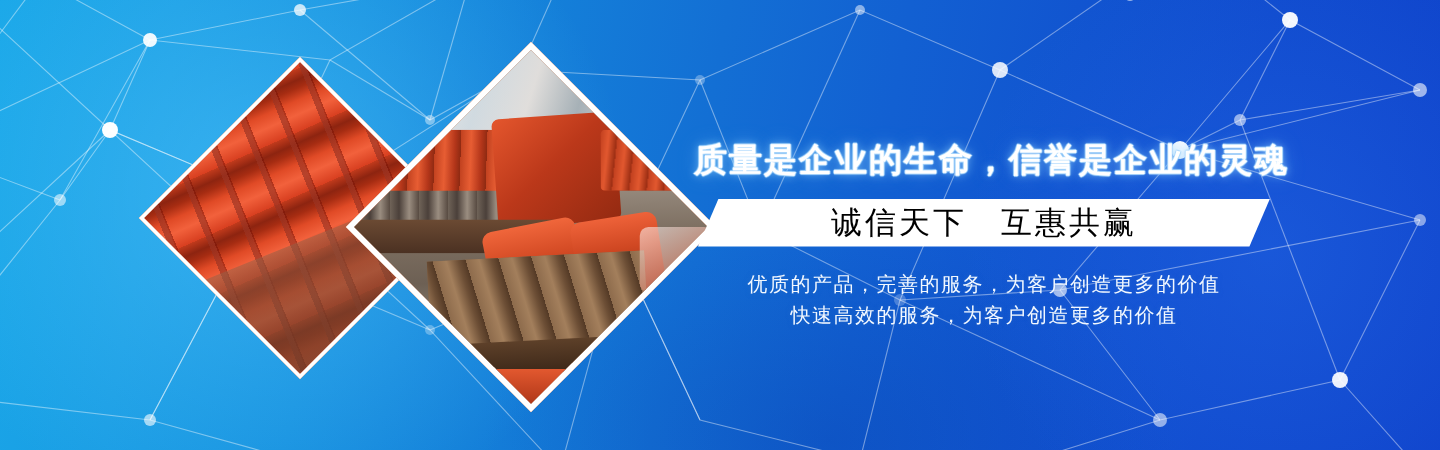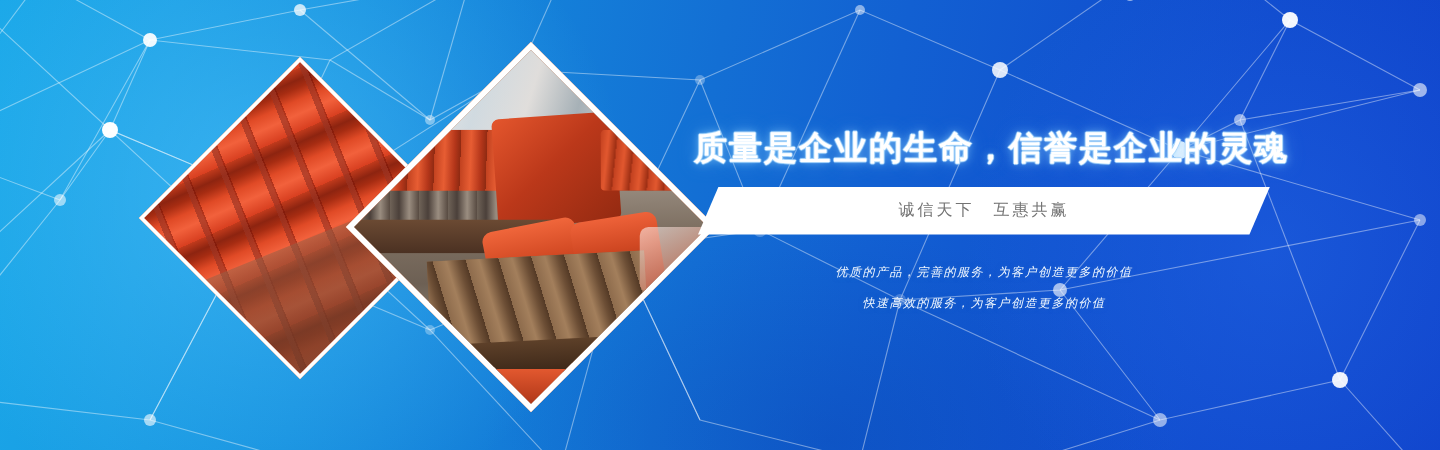--- a/index.html
+++ b/index.html
@@ -238,21 +238,21 @@
     left: 80%; top: 50%;
     width: 20%; height: 18%;
     background: linear-gradient(150deg, rgba(255,255,255,.55), rgba(200,90,60,.8));
     border-radius: 6px;
   }
 
   
   .copy {
     position: absolute;
     left: 694px;
-    top: 128px;
+    top: 140px;
     width: 580px;
     z-index: 6;
     text-align: center;
   }
 
   .headline {
     font-size: 33px;
     font-weight: bold;
     color: #ffffff;
     letter-spacing: 2px;
@@ -274,38 +274,37 @@
     margin: 19px auto 0;
     width: 572px;
     height: 48px;
     background: #ffffff;
     clip-path: polygon(3.6% 0, 100% 0, 96.4% 100%, 0 100%);
     display: flex;
     align-items: center;
     justify-content: center;
   }
   .strip-text {
-    font-size: 16px;
+    font-size: 31px;
     font-weight: normal;
-    color: #737373;
+    color: #000000;
     letter-spacing: 3px;
     white-space: nowrap;
   }
 
   .subcopy {
     margin-top: 22px;
   }
   .subline {
-    font-size: 12px;
+    font-size: 20px;
     color: #f2f8ff;
     letter-spacing: 1.5px;
     line-height: 31px;
     white-space: nowrap;
     text-shadow: 0 0 5px rgba(40,110,200,.55);
-    font-style: italic;
   }
 </style>
 </head>
 <body>
 
 <div class="banner">
 
   <div class="bg-glow-a"></div>
   <div class="bg-glow-b"></div>
   <div class="bg-glow-c"></div>

